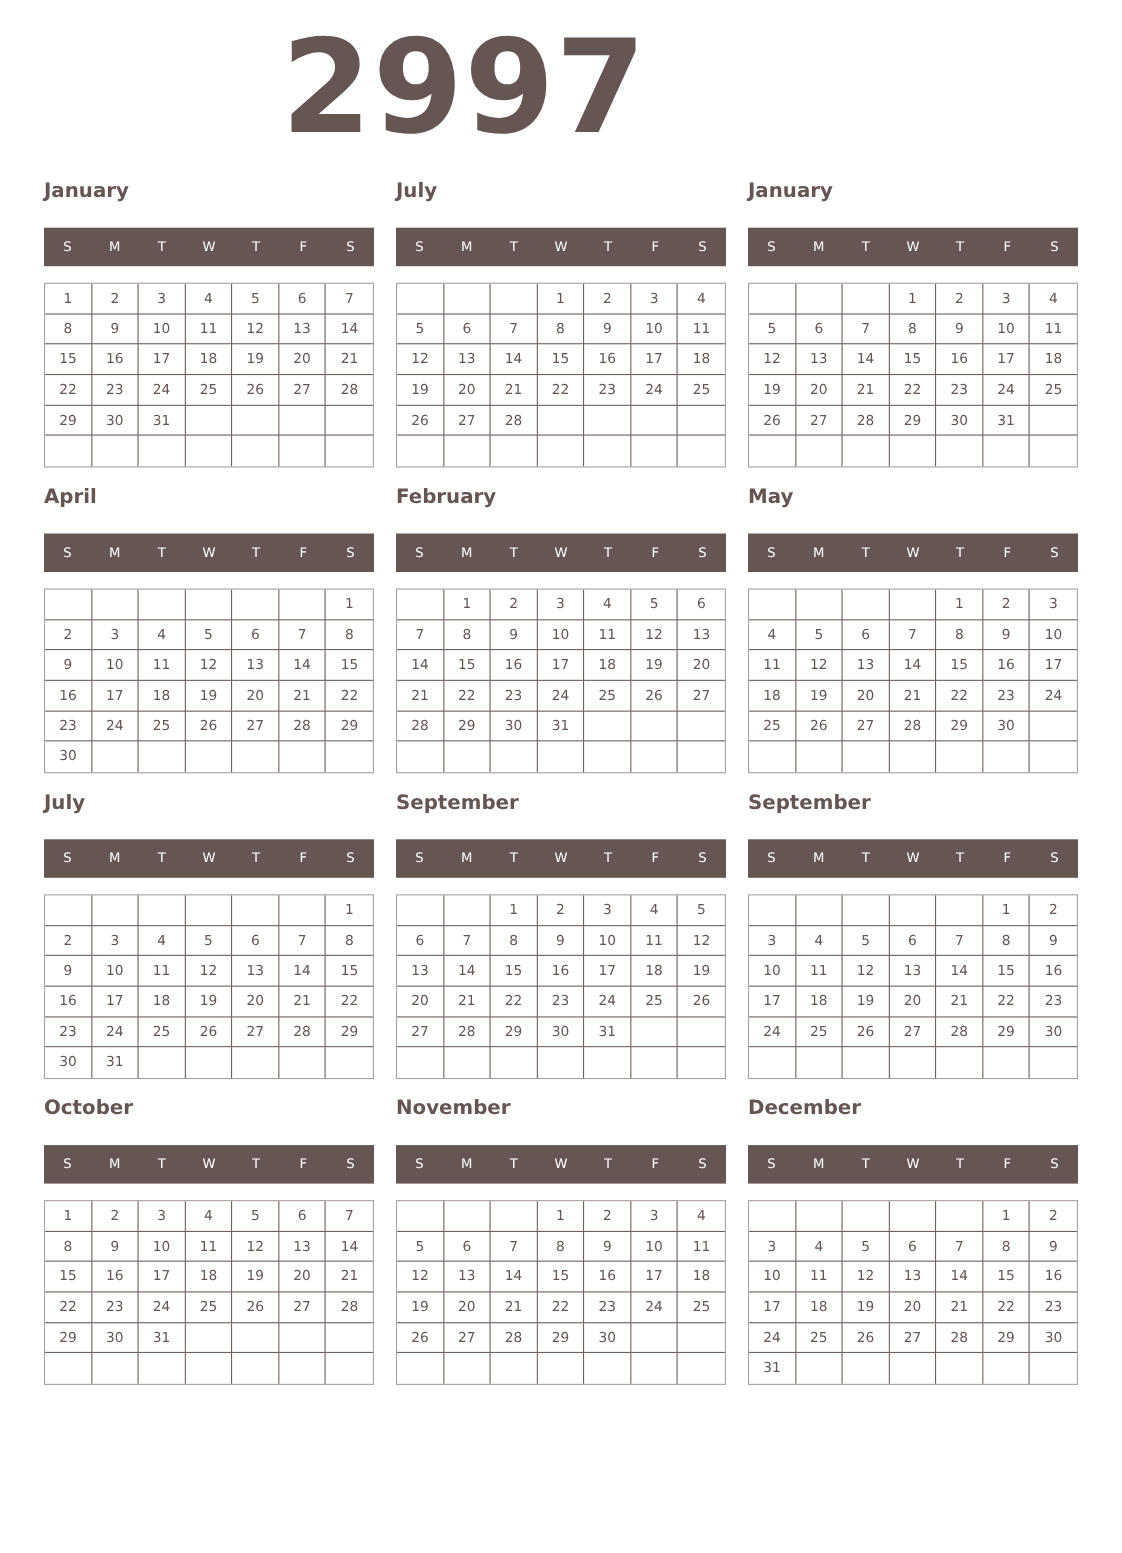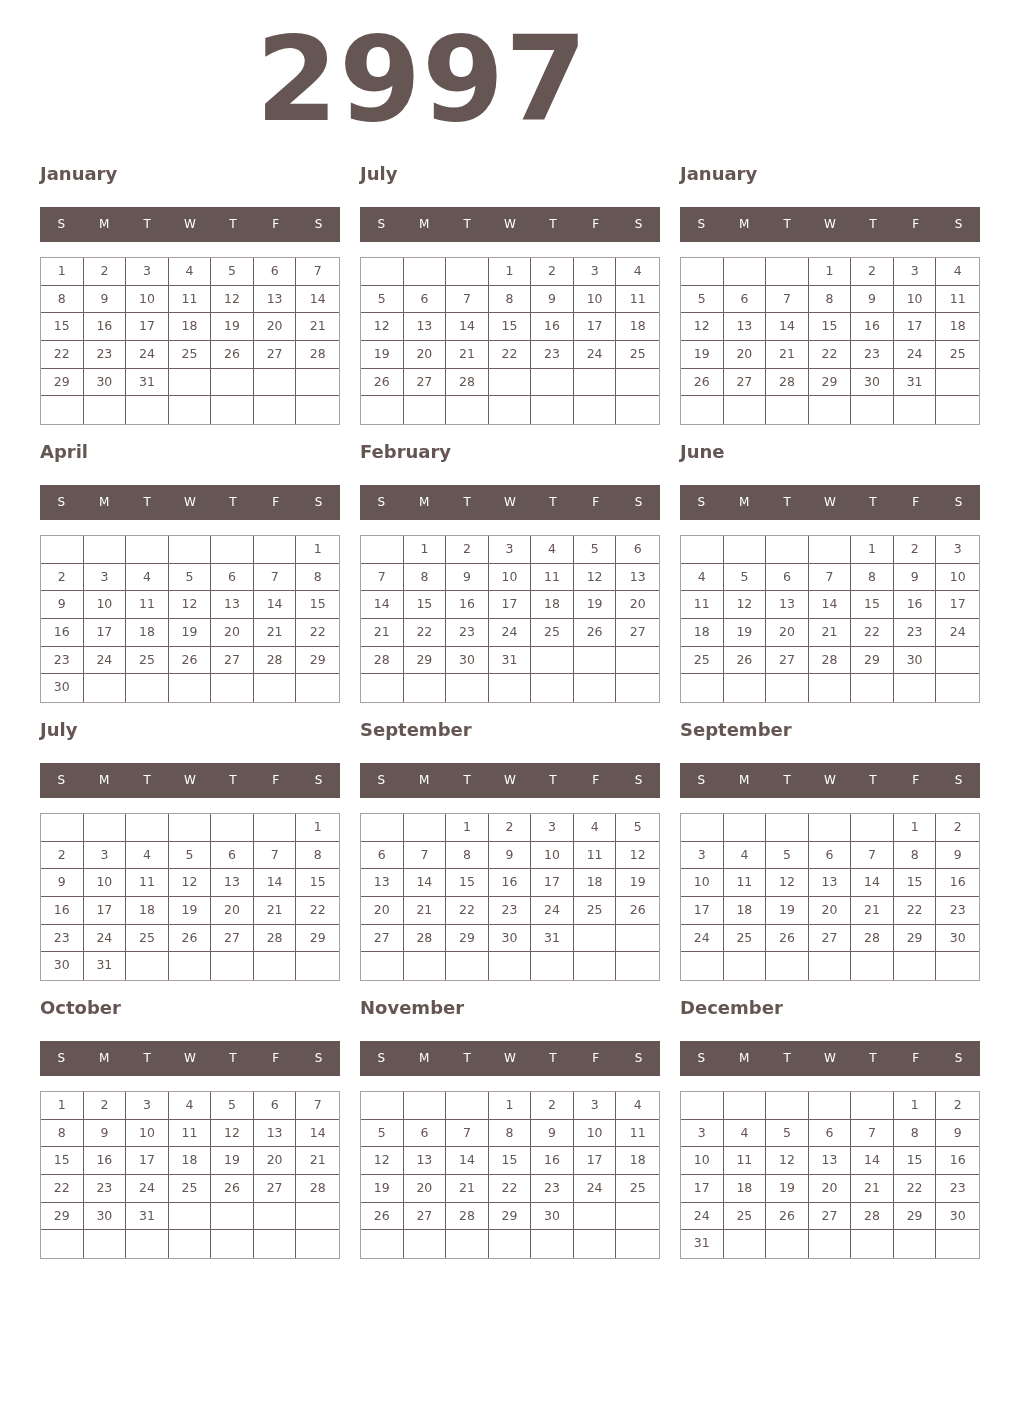--- a/index.html
+++ b/index.html
@@ -301,21 +301,21 @@
         <div class="cell last-row"></div>
         <div class="cell last-row"></div>
         <div class="cell last-row"></div>
         <div class="cell last-row"></div>
         <div class="cell last-row"></div>
         <div class="cell last-row"></div>
         <div class="cell last-col last-row"></div>
       </div>
     </div>
     <div class="month" style="left: 680px; top: 441px;">
-      <div class="month-title">June</div>
+      <div class="month-title">May</div>
       <div class="dow-bar">
         <div class="dow">S</div>
         <div class="dow">M</div>
         <div class="dow">T</div>
         <div class="dow">W</div>
         <div class="dow">T</div>
         <div class="dow">F</div>
         <div class="dow">S</div>
       </div>
       <div class="grid">

